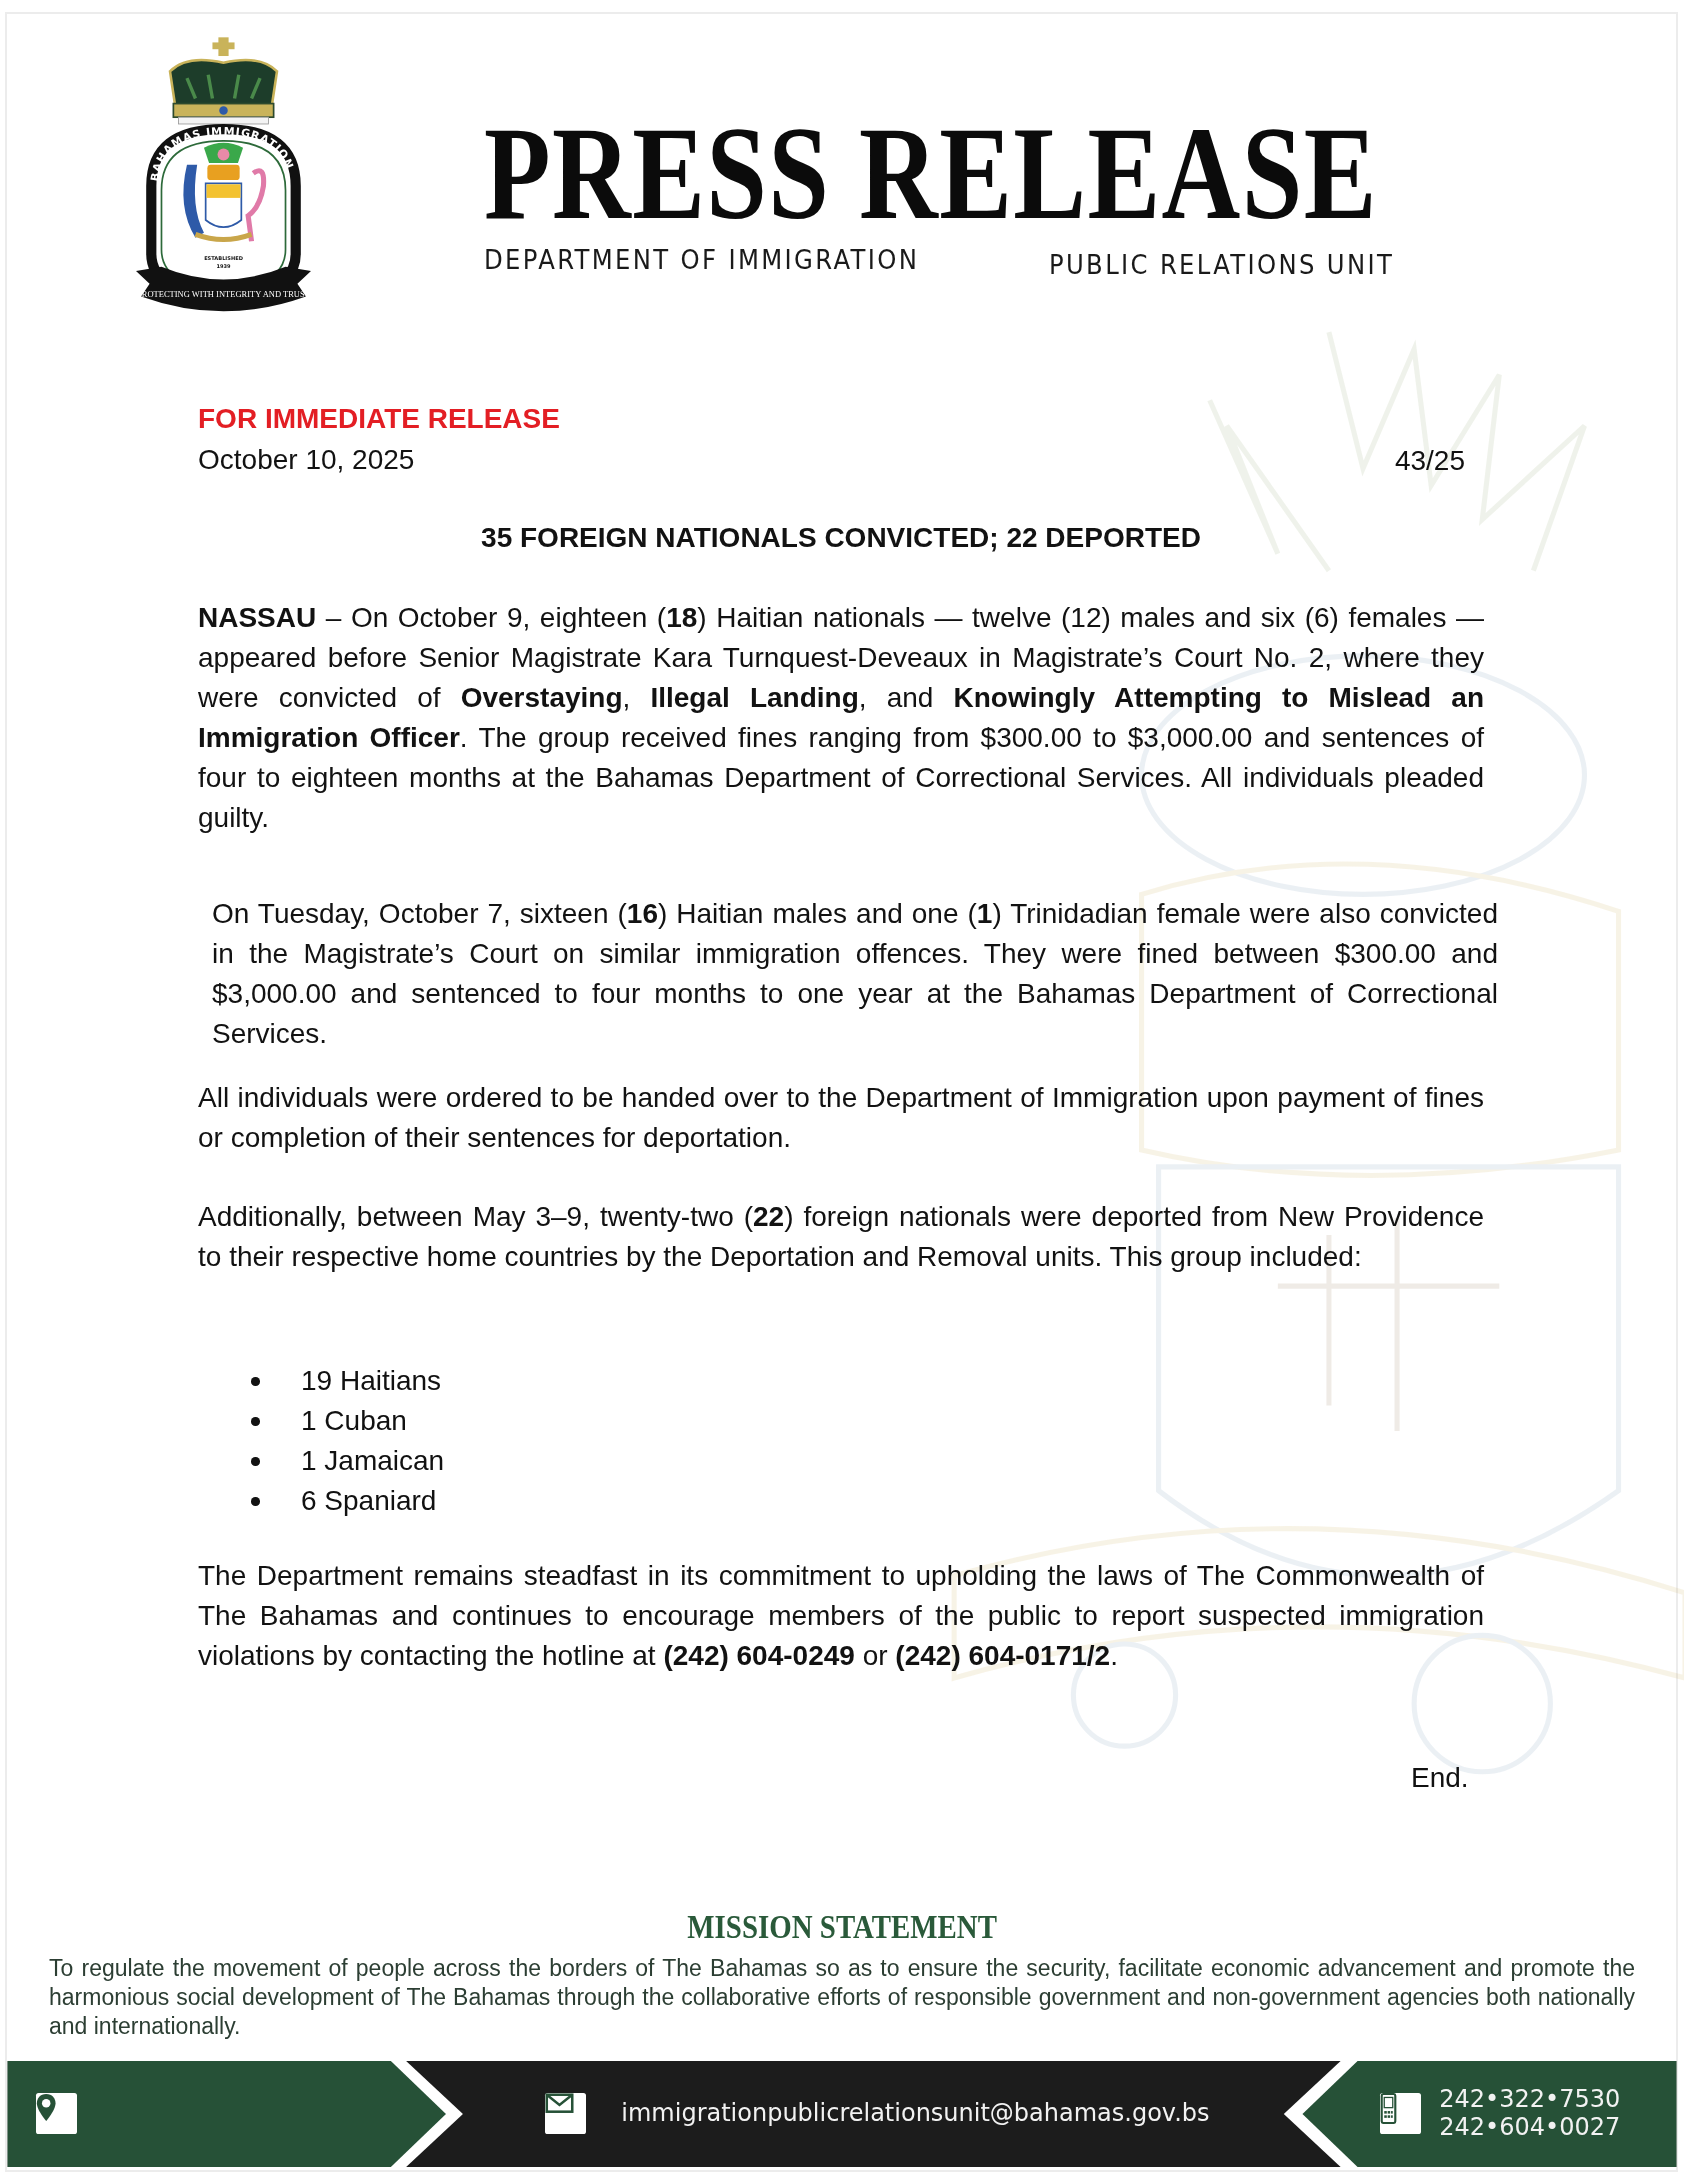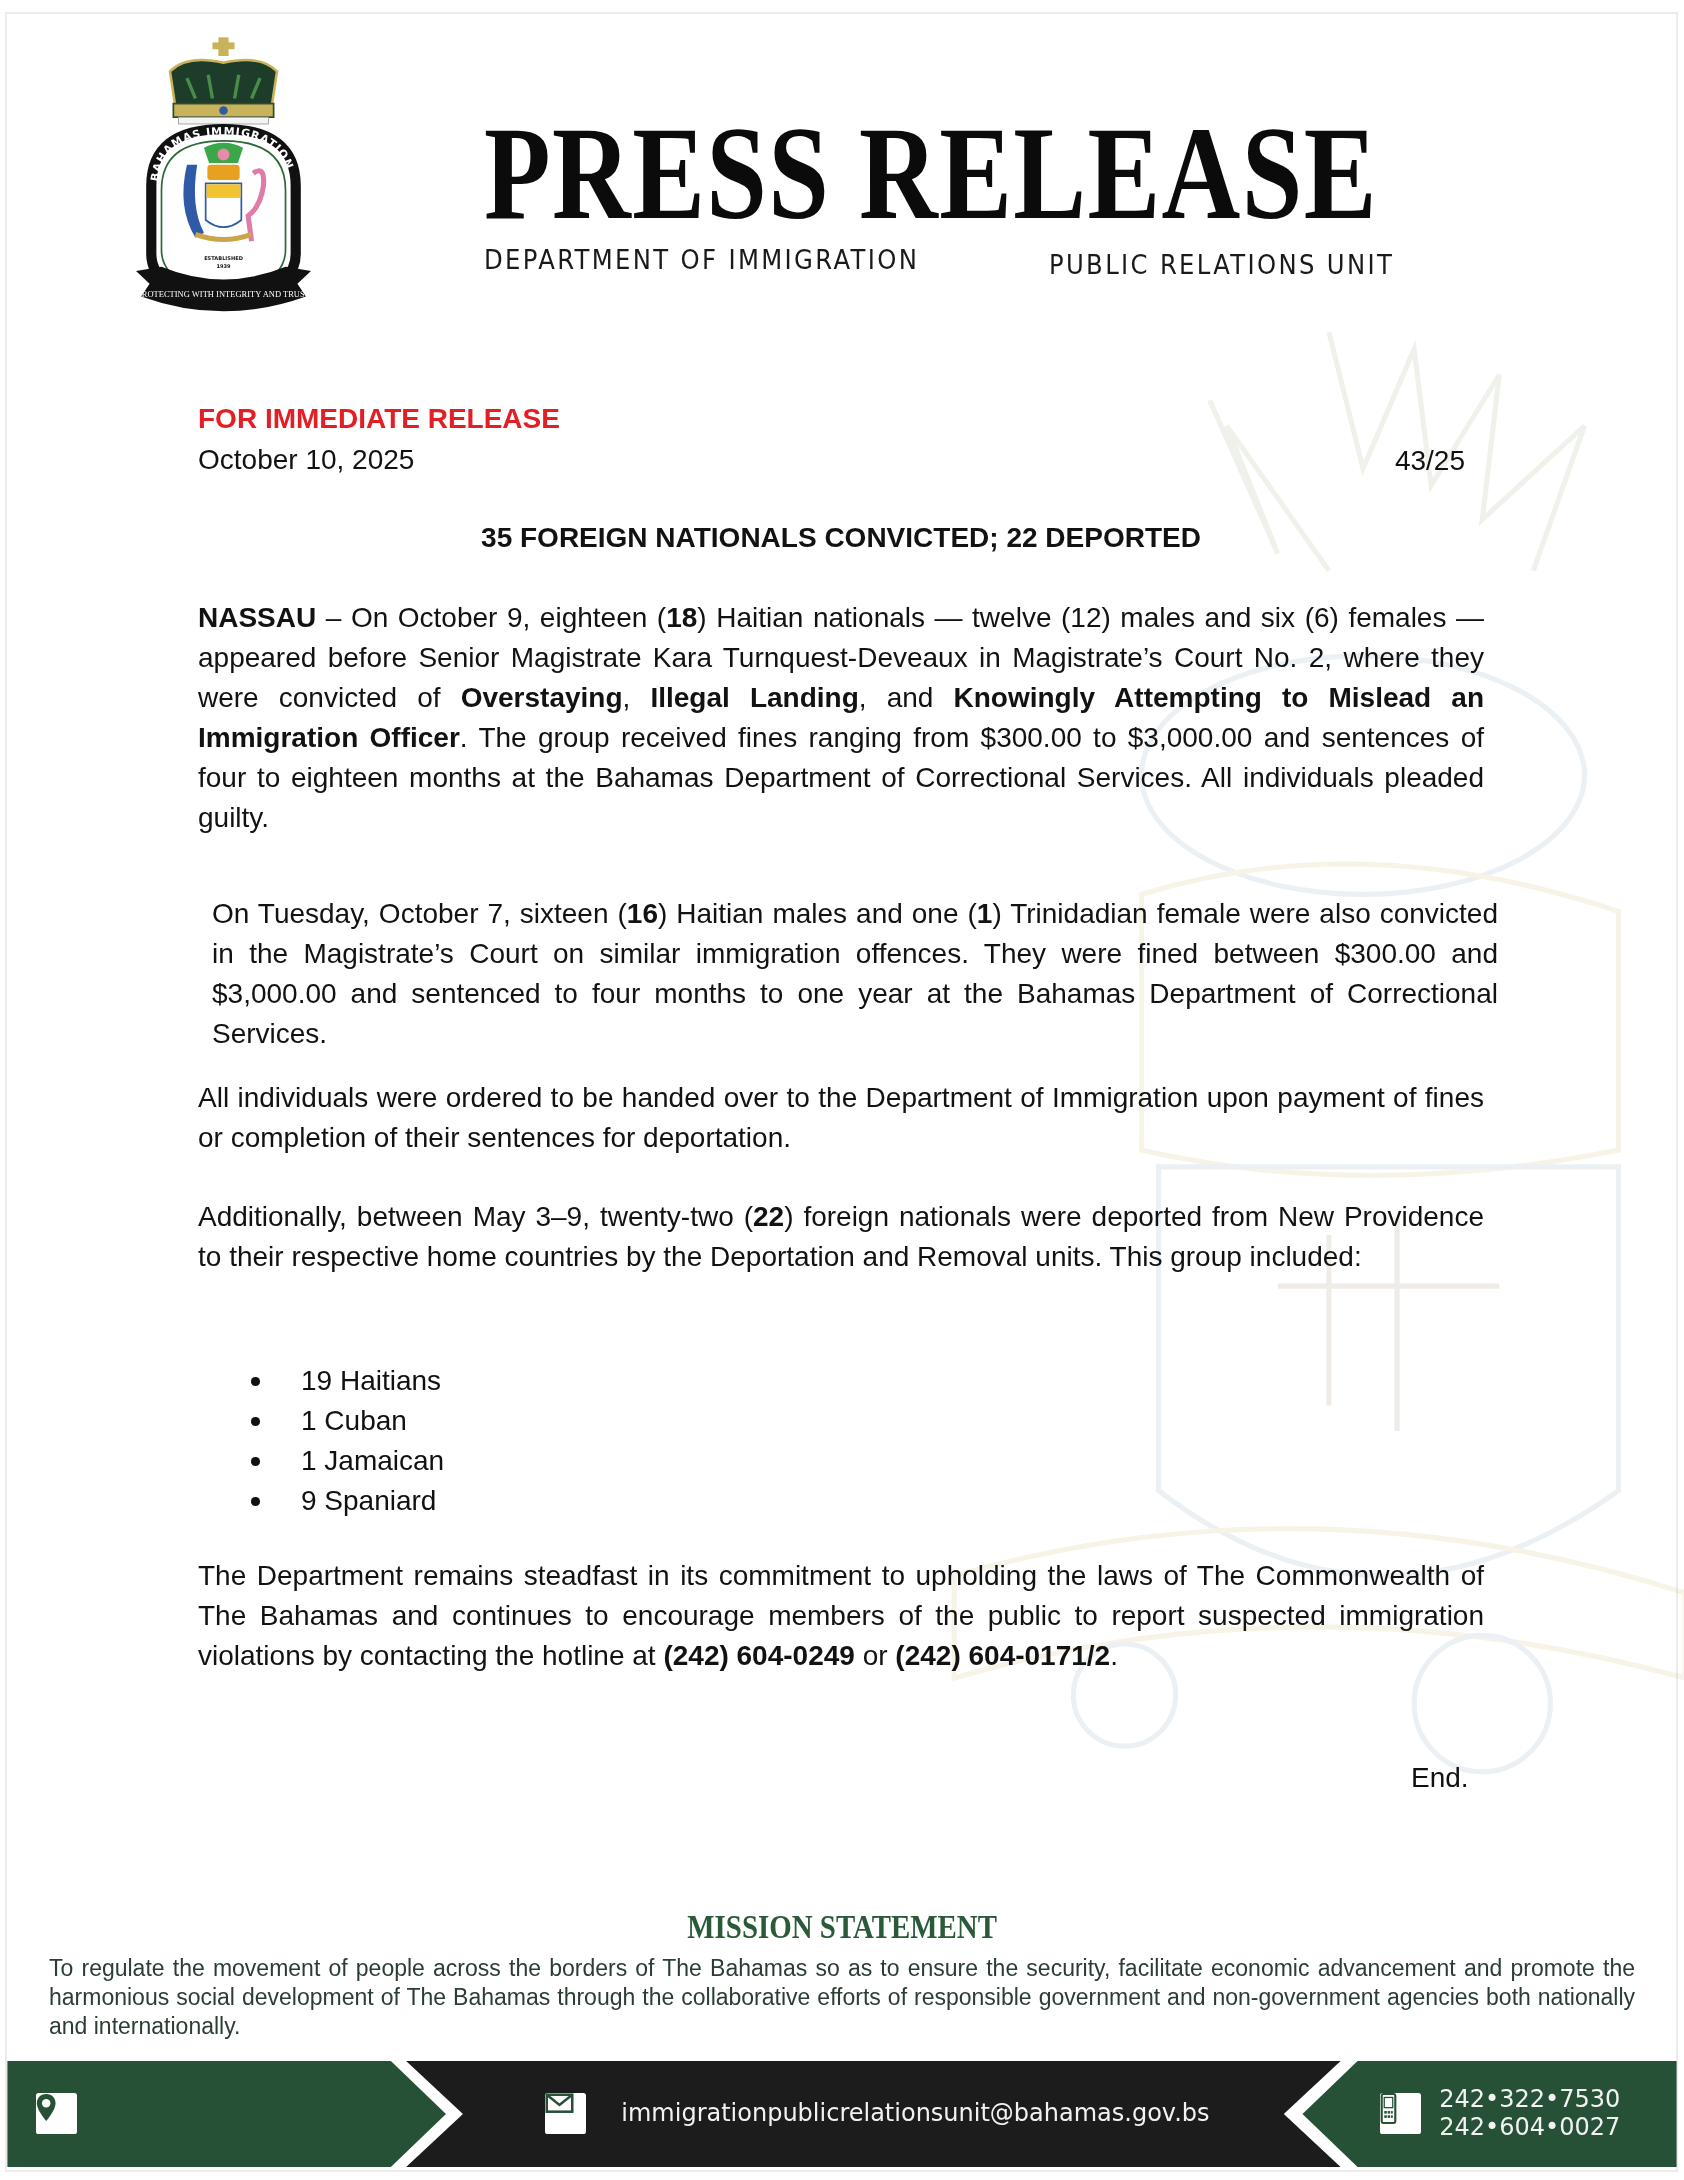--- a/index.html
+++ b/index.html
@@ -116,21 +116,21 @@
 <p class="body-text justify" style="top:1078px; margin:0;">All individuals were ordered to be handed over to the Department of Immigration upon payment of fines or completion of their sentences for deportation.</p>
 
 <p class="body-text justify" style="top:1197px; margin:0;">
   <span>Additionally, between May 3–9, twenty-two (</span><b>22</b><span>) foreign nationals were deported from New Providence to their respective home countries by the Deportation and Removal units. This group included:</span>
 </p>
 
 <ul class="bullets">
   <li><span class="dot"></span><span>19 Haitians</span></li>
   <li><span class="dot"></span><span>1 Cuban</span></li>
   <li><span class="dot"></span><span>1 Jamaican</span></li>
-  <li><span class="dot"></span><span>9 Spaniard</span></li>
+  <li><span class="dot"></span><span>6 Spaniard</span></li>
 </ul>
 
 <p class="body-text justify" style="top:1556px; margin:0;">
   <span>The Department remains steadfast in its commitment to upholding the laws of The Commonwealth of The Bahamas and continues to encourage members of the public to report suspected immigration violations by contacting the hotline at </span><b>(242) 604-0249</b><span> or </span><b>(242) 604-0171/2</b><span>.</span>
 </p>
 
 <div class="end">End.</div>
 
 <div class="mission-title"><span>MISSION STATEMENT</span></div>
 <div class="mission-text">To regulate the movement of people across the borders of The Bahamas so as to ensure the security, facilitate economic advancement and promote the harmonious social development of The Bahamas through the collaborative efforts of responsible government and non-government agencies both nationally and internationally.</div>

